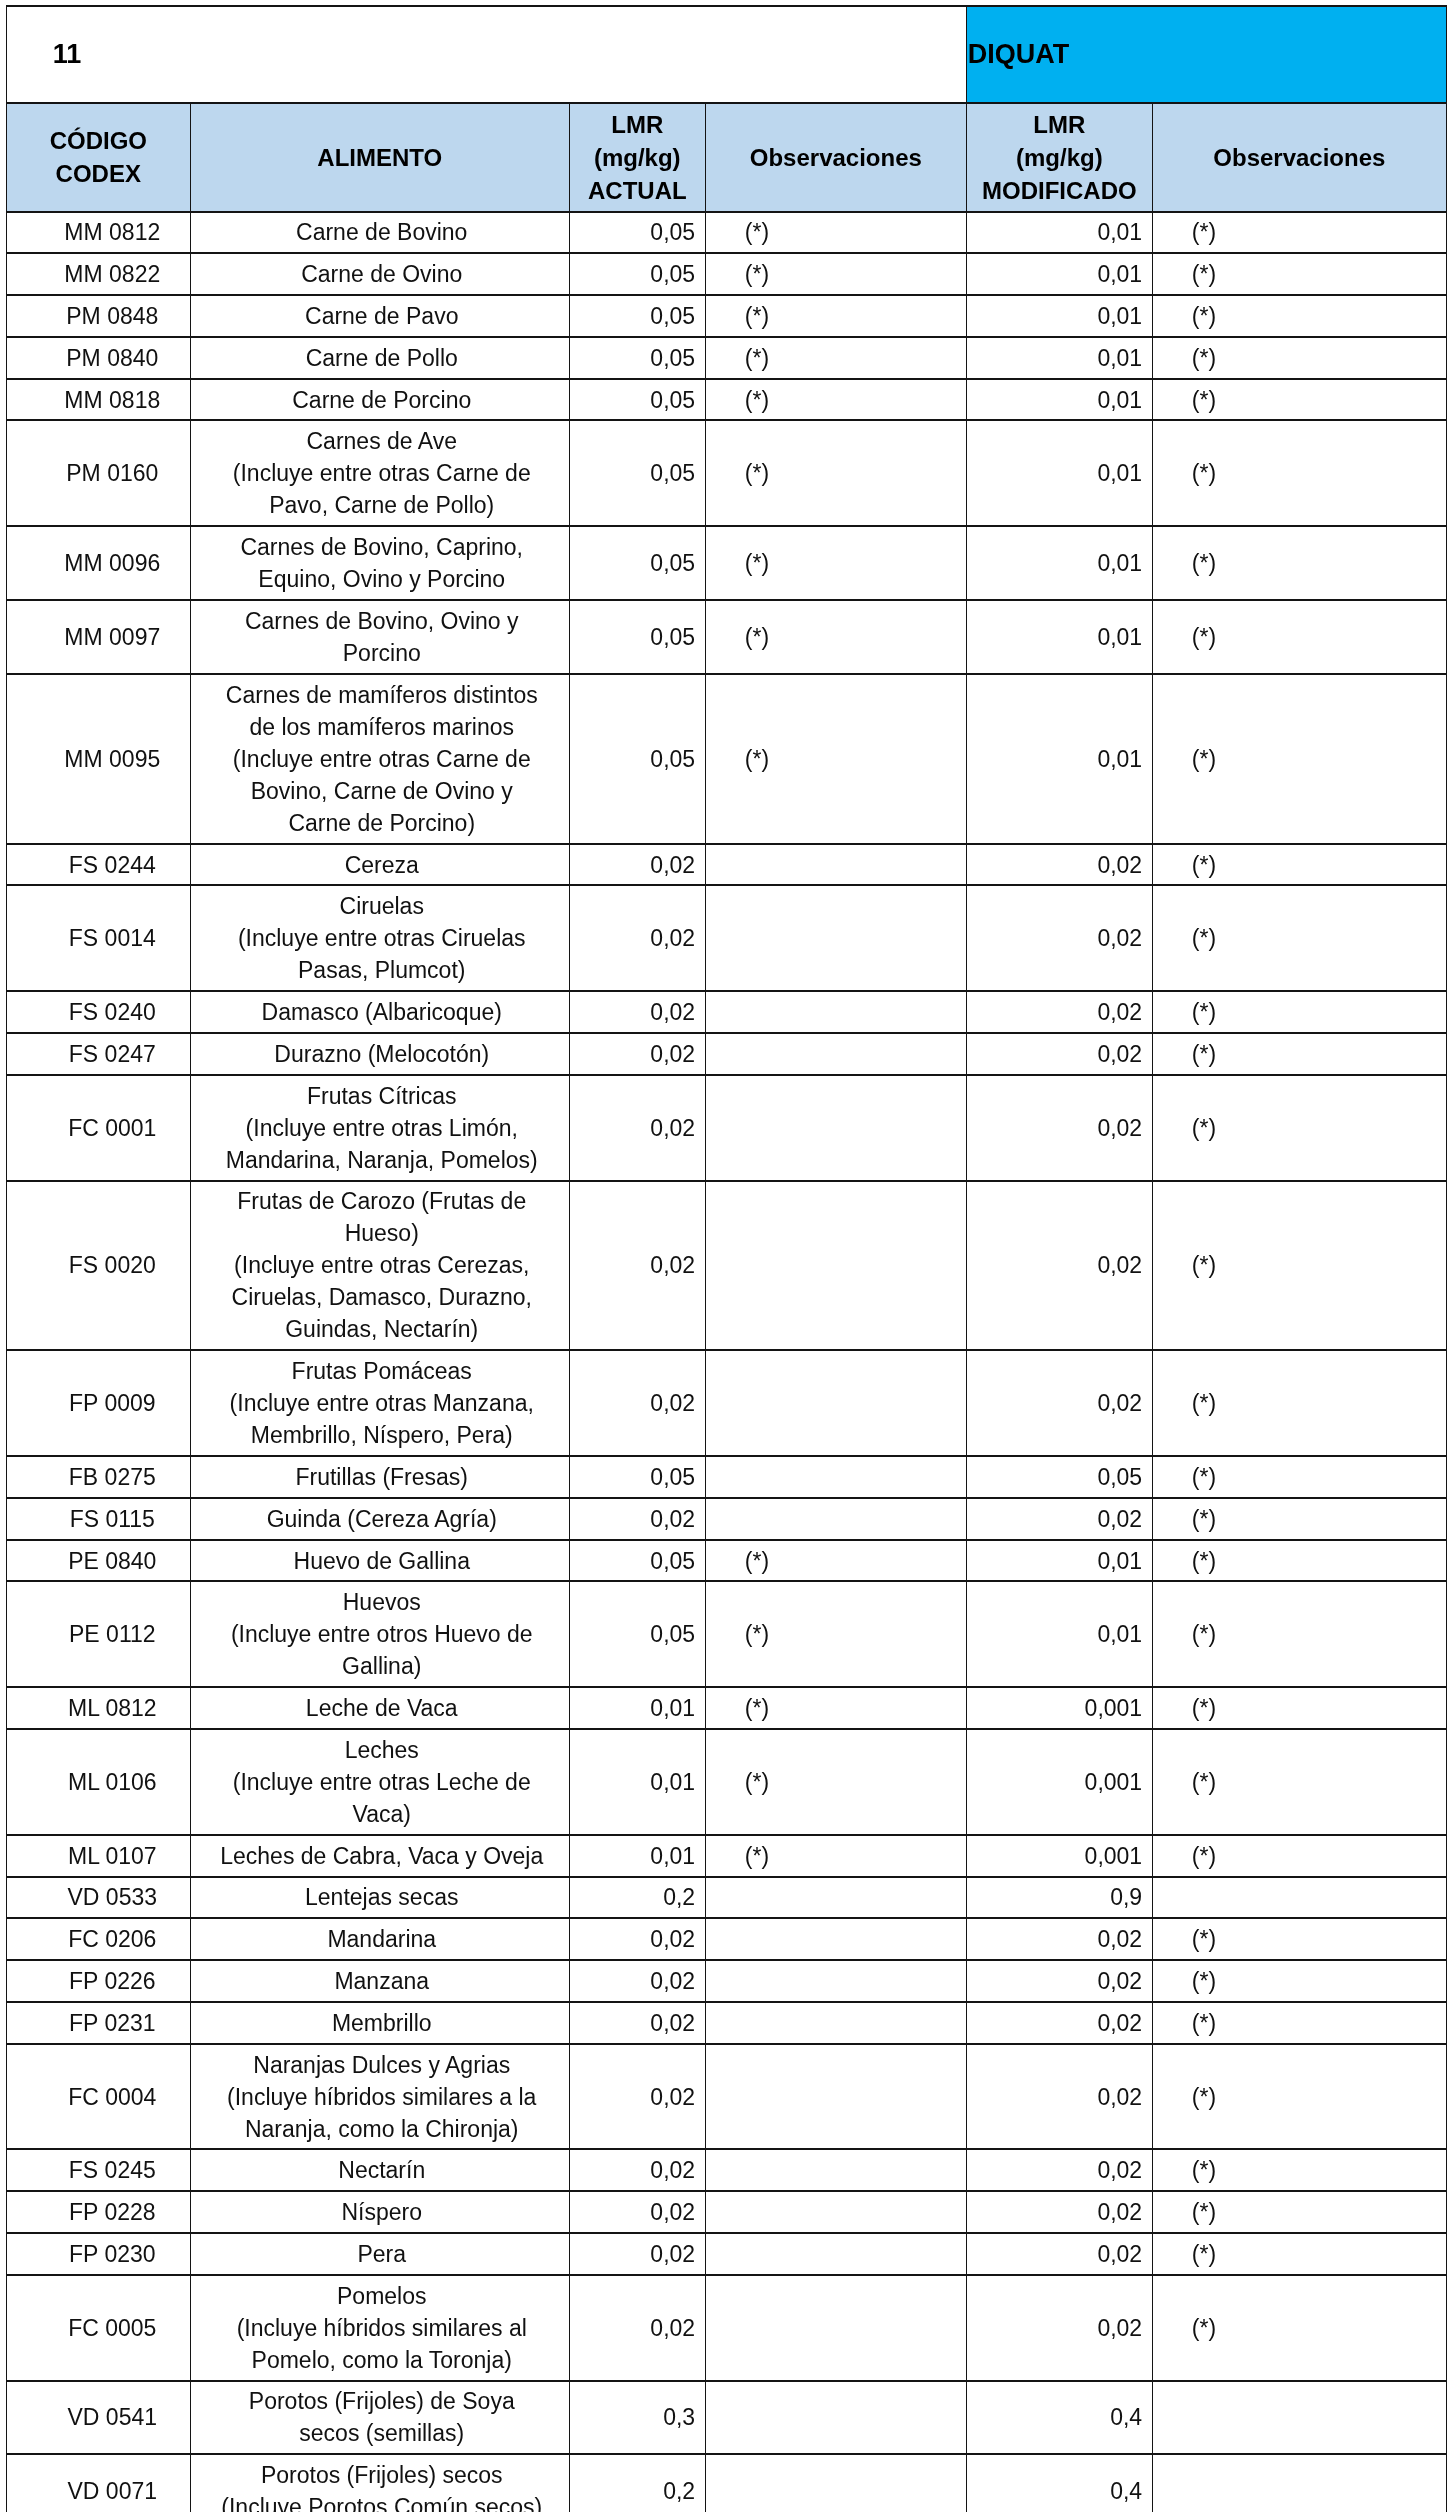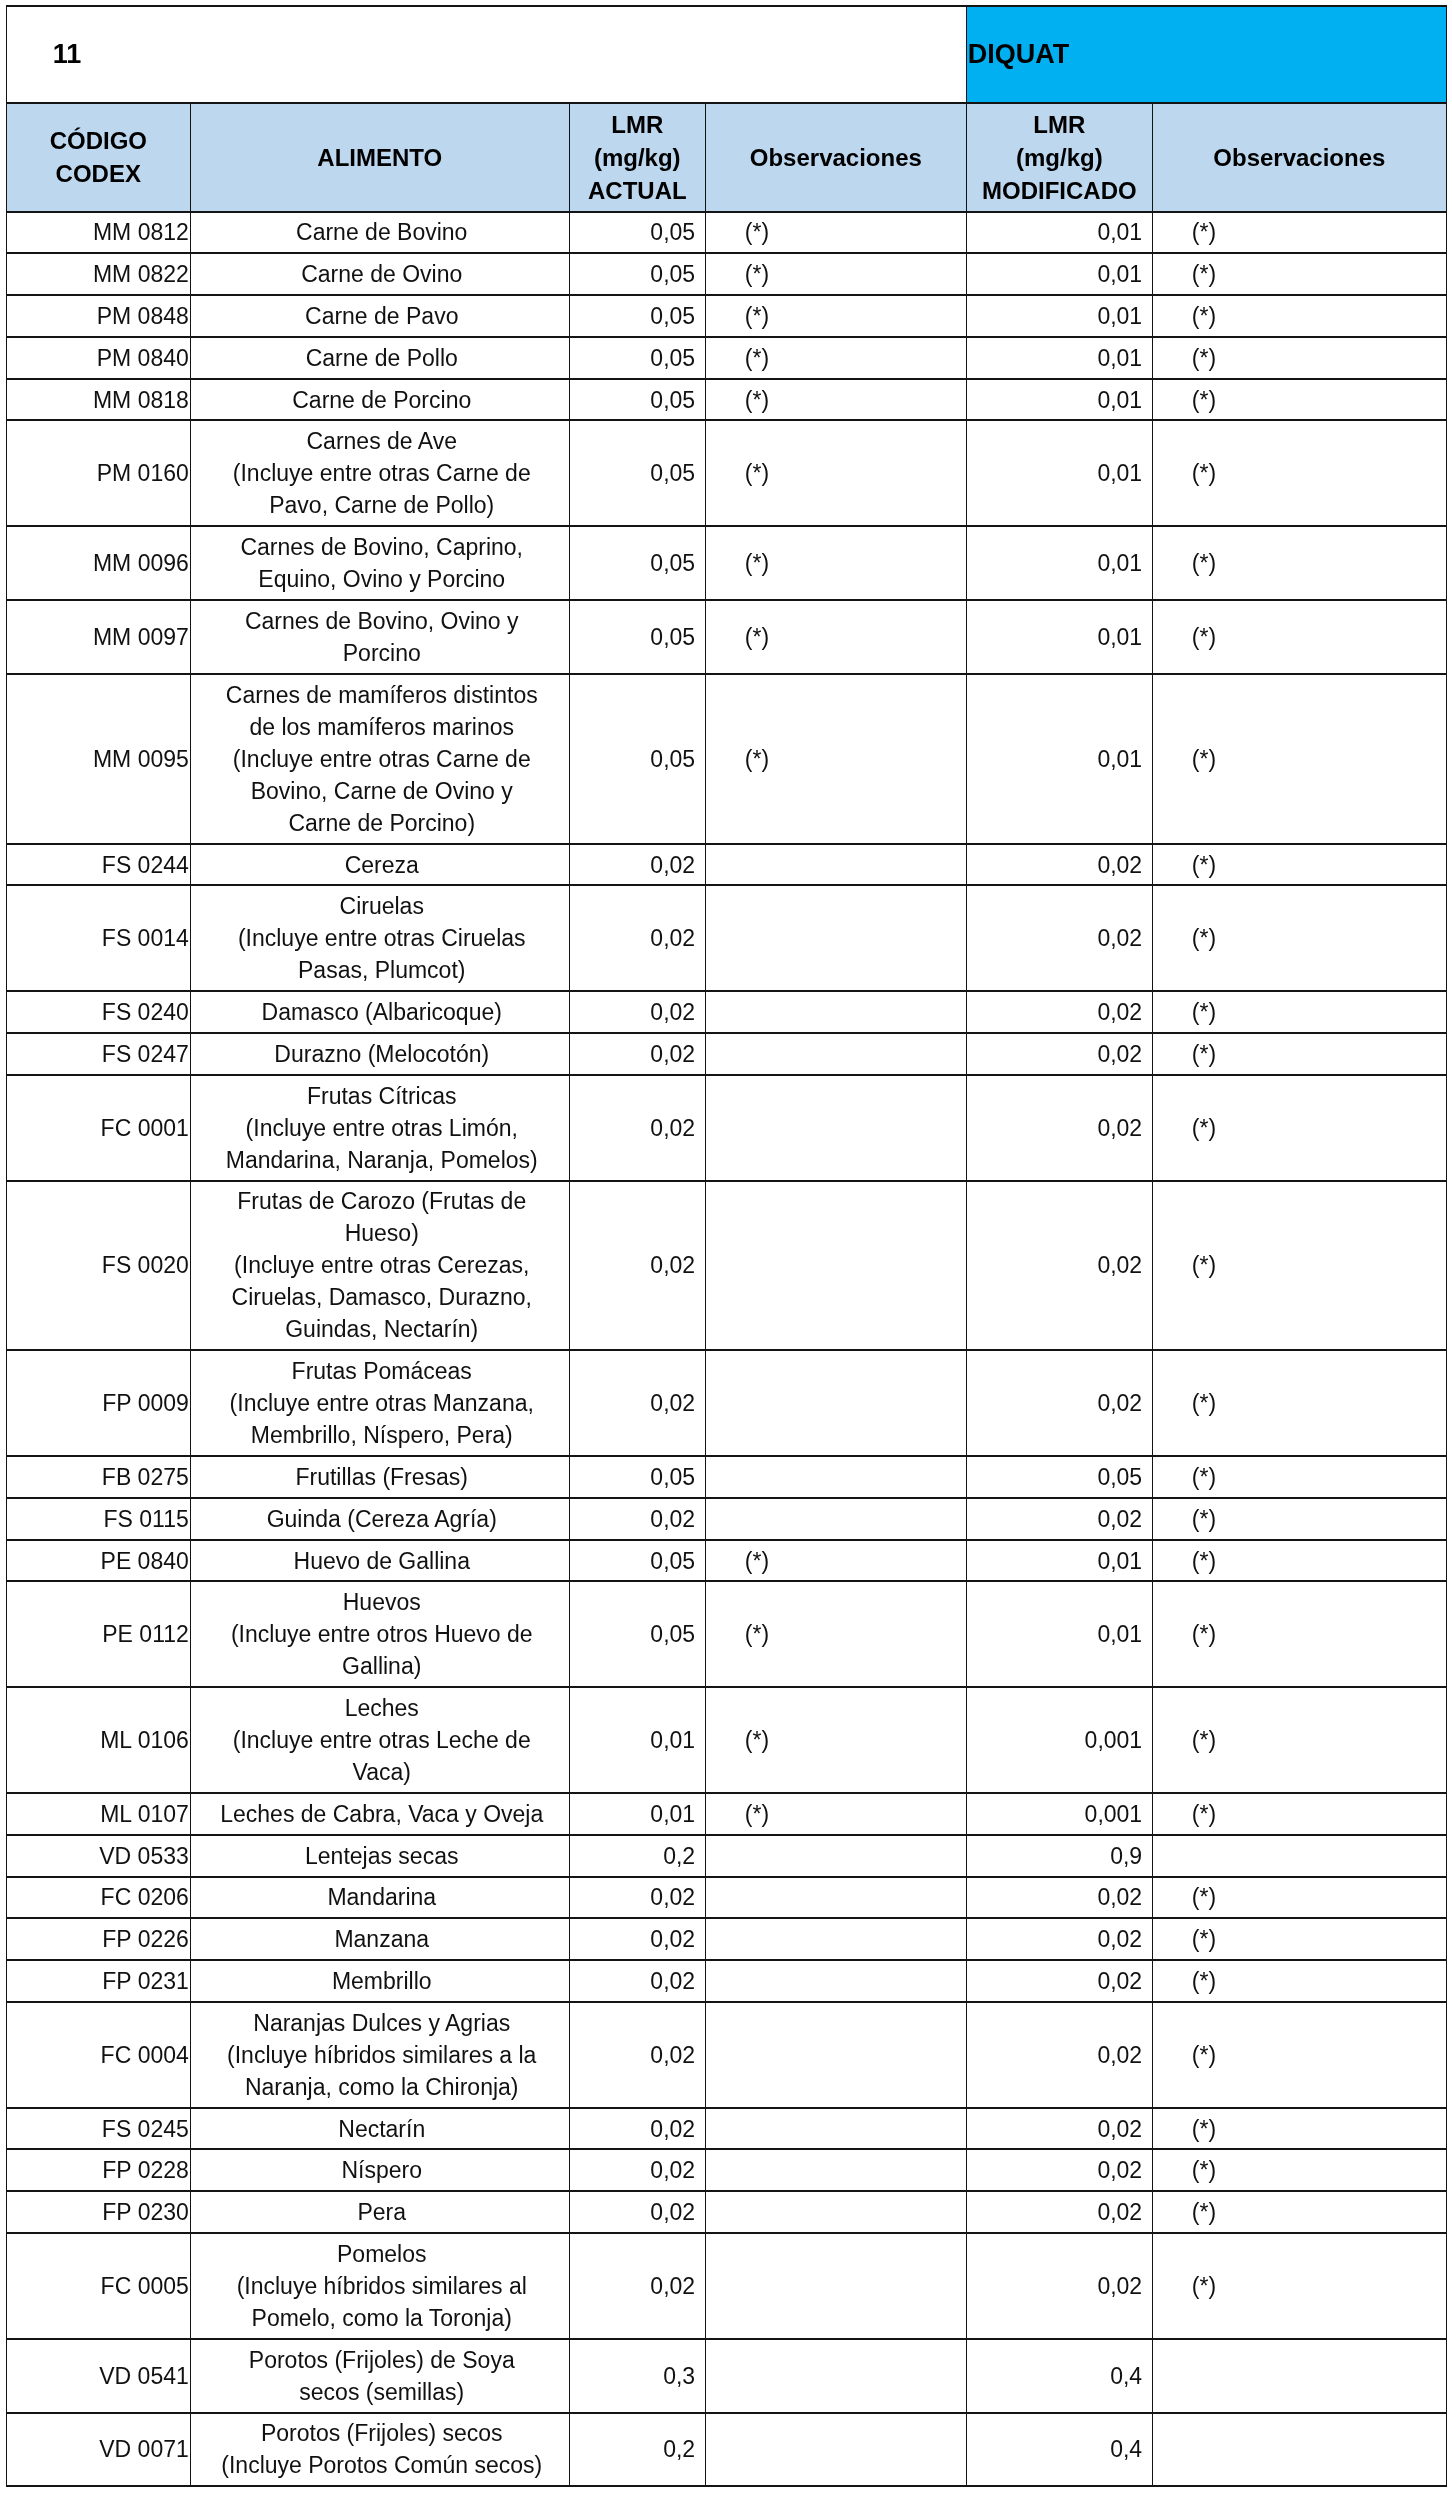--- a/index.html
+++ b/index.html
@@ -60,21 +60,21 @@
   }
   
   tbody td {
     font-size: 23px;
     line-height: 32px;
     color: #111;
     padding-top: 3.9px;
     padding-bottom: 3.9px;
   }
   td.c-code {
-    text-align: right;
+    text-align: center;
     padding-left: 29px;
     vertical-align: top;
     white-space: nowrap;
   }
   td.c-food {
     text-align: center;
     padding-left: 9.7px;
     padding-right: 5.8px;
     white-space: pre-line;
   }
@@ -298,20 +298,28 @@
     <td class="c-code">PE 0112</td>
     <td class="c-food">Huevos
 (Incluye entre otros Huevo de
 Gallina)</td>
     <td class="c-num">0,05</td>
     <td class="c-obs">(*)</td>
     <td class="c-num">0,01</td>
     <td class="c-obs">(*)</td>
   </tr>
         <tr>
+    <td class="c-code">ML 0812</td>
+    <td class="c-food">Leche de Vaca</td>
+    <td class="c-num">0,01</td>
+    <td class="c-obs">(*)</td>
+    <td class="c-num">0,001</td>
+    <td class="c-obs">(*)</td>
+  </tr>
+        <tr>
     <td class="c-code">ML 0106</td>
     <td class="c-food">Leches
 (Incluye entre otras Leche de
 Vaca)</td>
     <td class="c-num">0,01</td>
     <td class="c-obs">(*)</td>
     <td class="c-num">0,001</td>
     <td class="c-obs">(*)</td>
   </tr>
         <tr>

